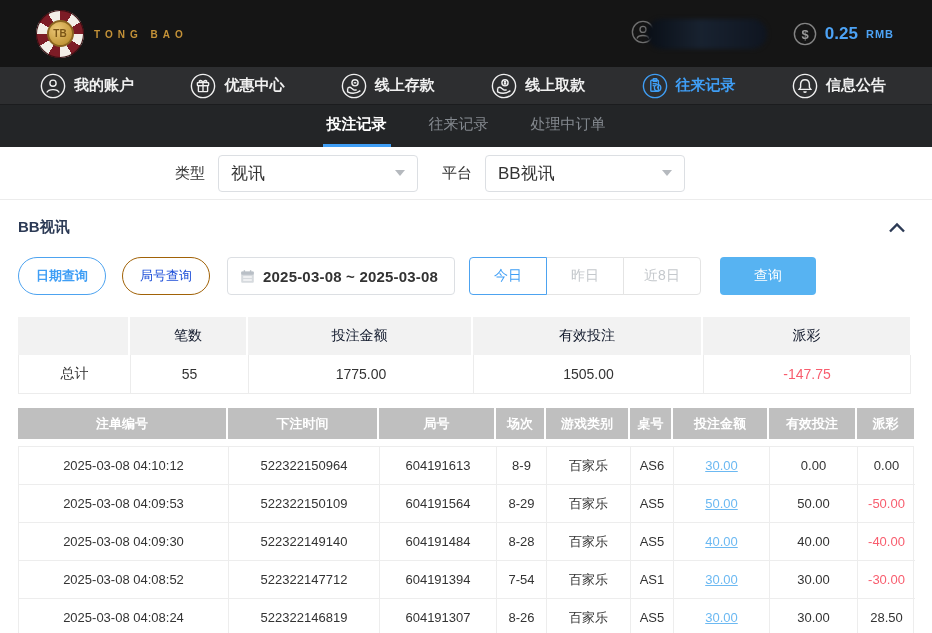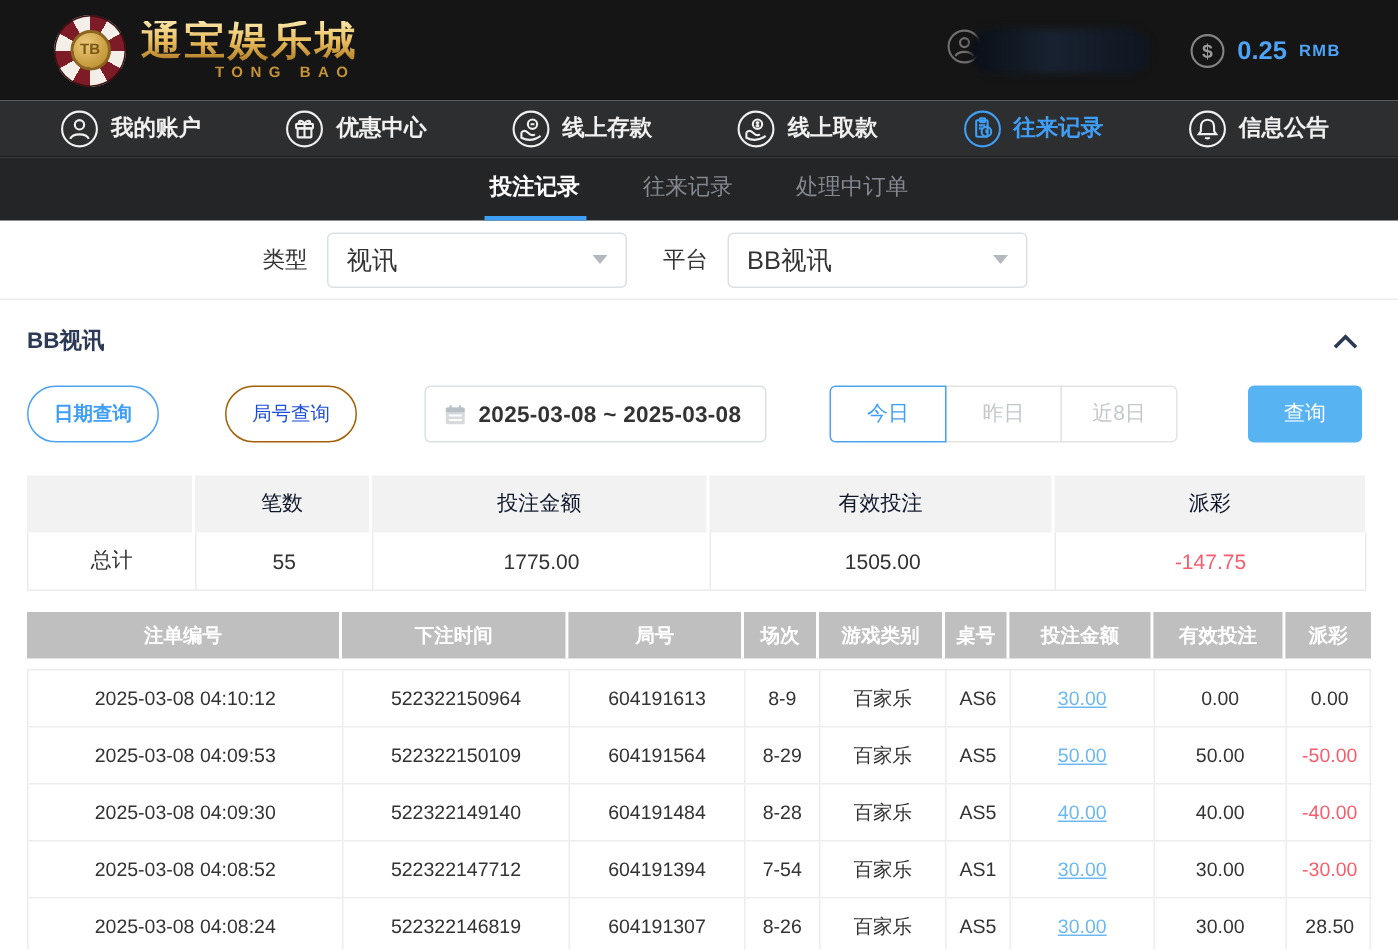--- a/index.html
+++ b/index.html
@@ -62,37 +62,37 @@
 
   .content { padding:0 18px; }
 
   
   .section-header { margin-top:18px; display:flex; align-items:center;
             justify-content:space-between; }
   .section-title { font-size:15px; font-weight:bold; color:#2c3a55; }
   .collapse-btn { cursor:pointer; margin-right:8px; display:flex; }
 
   
-  .toolbar { margin-top:20px; display:flex; align-items:center;gap:28px; }
+  .toolbar { margin-top:20px; display:flex; align-items:center; }
   .pill-btn { height:38px; padding:0 17px; border-radius:19px; background:#fff;
             font-size:13px; display:flex; align-items:center; cursor:pointer; }
   .pill-blue { border:1px solid #4da3f0; color:#3f9ef5; font-weight:600; }
   .pill-gray { border:1px solid #a16207; color:#1d4ed8; margin-left:16px; }
   .date-box { margin-left:17px; height:38px; width:228px; border:1px solid #dcdfe3;
             border-radius:4px; display:flex; align-items:center; padding:0 12px;
             gap:8px; cursor:pointer; }
   .date-text { font-size:15px; font-weight:600; color:#333; letter-spacing:0.2px; }
   .quick-group { margin-left:14px; display:flex; }
   .quick-btn { width:78px; height:38px; background:#fff; border:1px solid #e4e4e4;
             color:#c4c8cc; font-size:14px; display:flex; align-items:center;
             justify-content:center; margin-left:-1px; cursor:pointer; }
   .quick-btn:first-child { margin-left:0; border-radius:4px 0 0 4px; }
   .quick-btn:last-child { border-radius:0 4px 4px 0; }
   .quick-btn.active { border:1px solid #4da3f0; color:#3f9ef5; z-index:2; }
-  .search-btn { margin-left:19px; width:76px; height:38px; background:#57b3f2;
+  .search-btn { margin-left:19px; width:96px; height:38px; background:#57b3f2;
             color:#fff; font-size:14px; border:none; border-radius:4px;
             display:flex; align-items:center; justify-content:center; cursor:pointer; }
 
   
   .summary { margin-top:22px; }
   .summary .grid { display:grid; grid-template-columns:112px 118px 225px 230px 207px; }
   .sum-h { height:38px; background:#f2f2f2; display:flex; align-items:center;
             justify-content:center; font-size:14px; color:#0f172a;
             border-right:2px solid #fff; }
   .sum-h:last-child { border-right:none; }
@@ -122,21 +122,20 @@
 </style>
 </head>
 <body>
 
 <div class="topbar">
   <div class="logo">
     <div class="chip">
       <div class="chip-inner">TB</div>
     </div>
     <div class="logo-text">
-      <span class="logo-title">通宝娱乐城</span>
       <span class="logo-sub">TONG BAO</span>
     </div>
   </div>
   <div class="topbar-right">
     <div class="user-wrap">
       <span>
         <svg width="24" height="24" viewBox="0 0 24 24" fill="none" stroke="#6f6f6f" stroke-width="1.4">
           <circle cx="12" cy="12" r="10.6"></circle>
             <circle cx="12" cy="9.4" r="3"></circle>
           <path d="M6 18.4 C7.6 14.6 16.4 14.6 18 18.4"></path>

